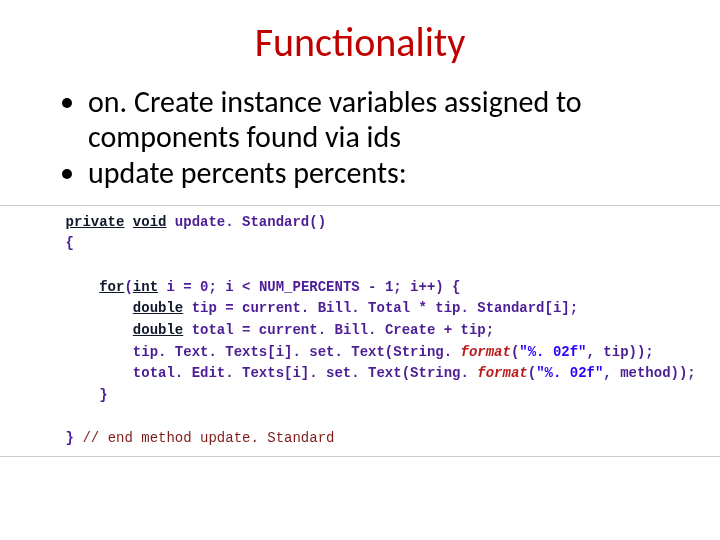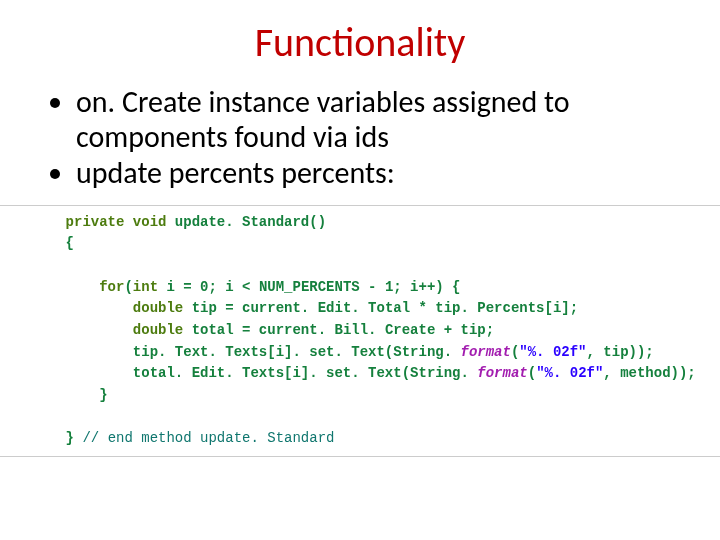--- a/index.html
+++ b/index.html
@@ -27,57 +27,57 @@
     font-weight: 400;
   }
   ul.bullets {
     list-style: disc;
     margin: 0 0 14px 36px;
     padding: 0;
   }
   ul.bullets li {
     font-size: 30px;
     line-height: 1.15;
-    margin: 0 0 2px 0;
+    margin: 0 0 2px 12px;
   }
   .code-block {
     font-family: Consolas, "Courier New", monospace;
     font-size: 14px;
     line-height: 1.55;
     white-space: pre;
     border-top: 1px solid #ccc;
     border-bottom: 1px solid #ccc;
     padding: 6px 0 6px 0;
     margin: 0 -40px 0 -40px;
     padding-left: 32px;
     font-weight: bold;
   }
-  .kw { color: #4d7c0f; font-weight: bold; }  
-  .fn { font-style: italic; color: #a21caf; }    
+  .kw { color: #0f172a; font-weight: bold; text-decoration: underline; }  
+  .fn { font-style: italic; color: #b91c1c; }    
   .str { color: #2a00ff; }                    
-  .cmt { color: #0f766e; font-weight: normal; } 
-  .plain { color: #15803d; margin-top: 32px; }
+  .cmt { color: #7f1d1d; font-weight: normal; } 
+  .plain { color: #4c1d95; margin-top: 32px; }
 </style>
 </head>
 <body>
 
 <div class="slide">
 
   <h1 class="title">Functionality</h1>
 
   <ul class="bullets">
     <li>on. Create instance variables assigned to components found via ids</li>
     <li>update percents percents:</li>
   </ul>
 
   <div class="code-block"><span class="plain">    </span><span class="kw">private</span><span class="plain"> </span><span class="kw">void</span><span class="plain"> update. Standard()</span>
 <span class="plain">    </span><span class="plain">{</span>
 
 <span class="plain">        </span><span class="kw">for</span><span class="plain">(</span><span class="kw">int</span><span class="plain"> i = 0; i &lt; NUM_PERCENTS - 1; i++) {</span>
-<span class="plain">            </span><span class="kw">double</span><span class="plain"> tip = current. Edit. Total * tip. Percents[i];</span>
+<span class="plain">            </span><span class="kw">double</span><span class="plain"> tip = current. Bill. Total * tip. Standard[i];</span>
 <span class="plain">            </span><span class="kw">double</span><span class="plain"> total = current. Bill. Create + tip;</span>
 <span class="plain">            </span><span class="plain">tip. Text. Texts[i]. set. Text(String. </span><span class="fn">format</span><span class="plain">(</span><span class="str">"%. 02f"</span><span class="plain">, tip));</span>
 <span class="plain">            </span><span class="plain">total. Edit. Texts[i]. set. Text(String. </span><span class="fn">format</span><span class="plain">(</span><span class="str">"%. 02f"</span><span class="plain">, method));</span>
 <span class="plain">        </span><span class="plain">}</span>
 
 <span class="plain">    </span><span class="plain">} </span><span class="cmt">// end method update. Standard</span></div>
 
 </div>
 
 </body></html>

